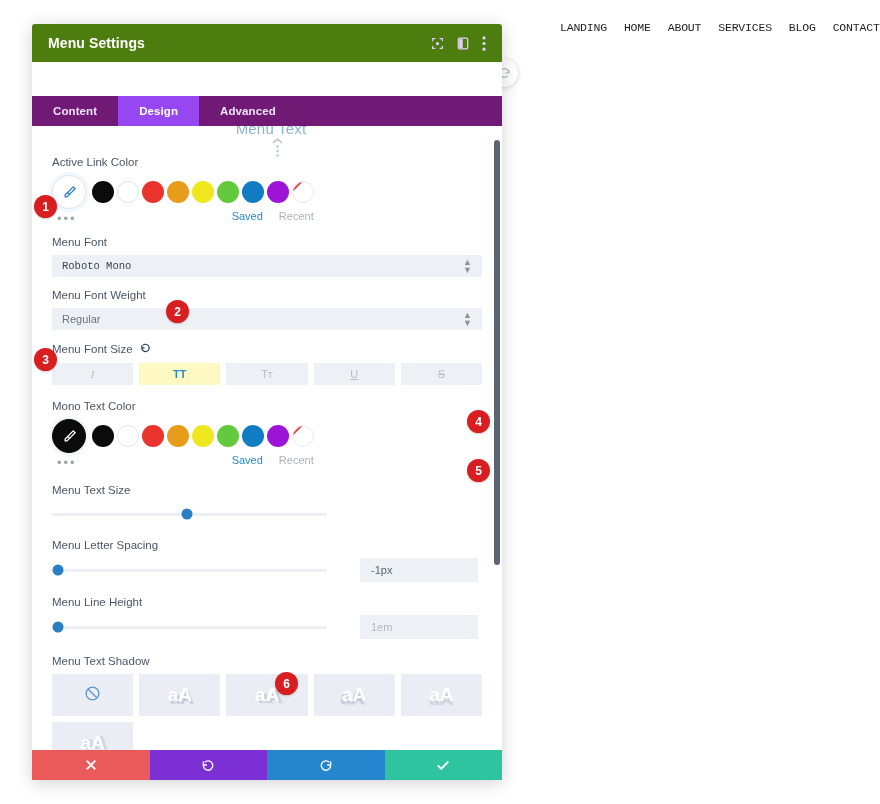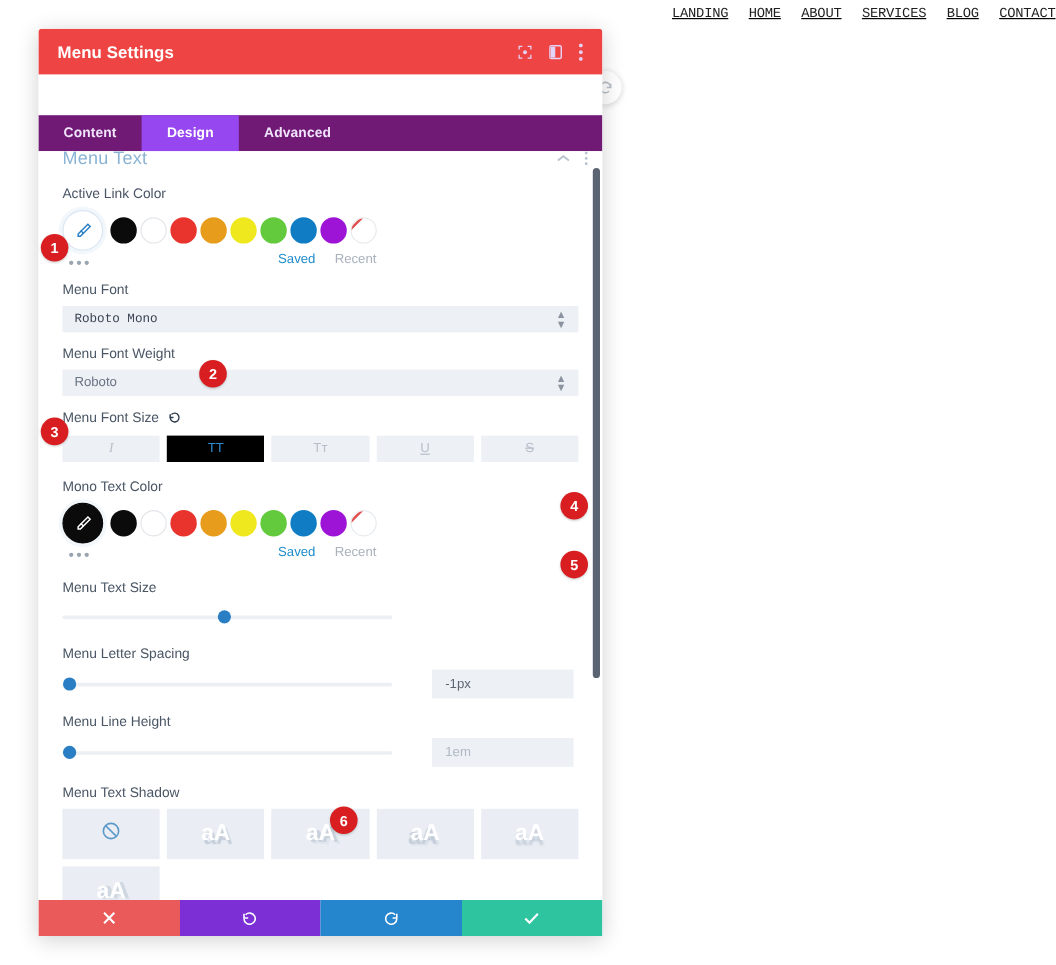--- a/index.html
+++ b/index.html
@@ -7,22 +7,22 @@
     margin: 0; padding: 0;
     width: 880px; height: 804px;
     background: #ffffff;
     font-family: "Liberation Sans", sans-serif;
     overflow: hidden;
   }
   #root { position: relative; width: 880px; height: 804px; background:#fff; }
 
   
   .site-nav {
-    position: absolute; top: 5px; left: 560px;
-    display: flex; gap: 17px; align-items: center; text-decoration: underline;
+    position: absolute; top: 21px; left: 560px;
+    display: flex; gap: 17px; align-items: center;
   }
   .site-nav a {
     font-family: "Liberation Mono", monospace;
     font-size: 11.5px; letter-spacing: -0.2px;
     color: #1f1f1f; text-decoration: none;
     text-transform: uppercase; font-weight: 400;
   }
 
   
   .round-btn {
@@ -36,21 +36,21 @@
   
   .modal {
     position: absolute; left: 32px; top: 24px;
     width: 470px; height: 756px;
     background: #fff;
     box-shadow: 0 3px 18px rgba(0,0,0,.18);
     z-index: 5; display: flex; flex-direction: column;
     border-radius: 3px 3px 0 0; overflow: hidden;
   }
   .modal-header {
-    height: 38px; background: #ef4444;
+    height: 38px; background: #4d7c0f;
     display: flex; align-items: center; padding: 0 12px 0 16px;
     flex: 0 0 auto;
   }
   .modal-title {
     color: #fff; font-size: 14px; font-weight: bold; letter-spacing: .1px;
     flex: 1;
   }
   .hdr-icons { display: flex; align-items: center; gap: 13px; padding-right: 4px; }
   .hdr-icons > div { color: #e4d3f7; display: flex; align-items: center; cursor: pointer; }
 
@@ -65,21 +65,21 @@
   .tab.active { background: #9747f0; color: #ffffff; }
 
   .modal-body {
     flex: 1 1 auto; position: relative; overflow: hidden; background: #fff;
   }
   .scroll-inner { position: absolute; inset: 0; padding: 0 0 0 0; }
 
   
   .section-head {
     display: flex; align-items: center; padding: 0 12px 0 20px;
-    height: 24px; margin-top: -6px;
+    height: 24px; margin-top: -6px; flex-direction: column;
   }
   .section-head .st {
     flex: 1; color: #8ab3d4; font-size: 15px; letter-spacing: .2px;
   }
   .section-head .sico { color: #b9c3cf; font-size: 11px; margin-left: 12px; display:flex; }
 
   .field { padding: 0 20px; margin-top: 12px; }
   .flabel {
     font-size: 11.5px; color: #4a5665; margin-bottom: 7px; display: flex;
     align-items: center; gap: 7px;
@@ -126,21 +126,21 @@
   .sel .mono { font-family: "Liberation Mono", monospace; color: #3b4452; font-size: 10.5px; }
   .sel .arrows { color: #8a939f; font-size: 9px; line-height: 8px; text-align: center; }
 
   
   .btngroup { display: flex; gap: 6px; }
   .sbtn {
     flex: 1; height: 22px; background: #edf0f5; display: flex;
     align-items: center; justify-content: center; color: #b7bfca; font-size: 11px;
     cursor: pointer;
   }
-  .sbtn.active { color: #2e8bd0; font-weight: normal; background: #000000; }
+  .sbtn.active { color: #2e8bd0; font-weight: bold; background: #fef9c3; }
 
   
   .sliderrow { display: flex; align-items: center; gap: 0; }
   .slider { position: relative; height: 22px; display: flex; align-items: center; flex: 0 0 275px; cursor: pointer;}
   .track { height: 3px; background: #eceff3; width: 100%; border-radius: 2px; }
   .knob {
     position: absolute; width: 11px; height: 11px; border-radius: 50%;
     background: #2a7fc4; top: 50%; transform: translate(-50%,-50%);
   }
   .numbox {
@@ -298,21 +298,21 @@
           <div class="flabel">Menu Font</div>
           <div class="sel">
             <span class="val mono">Roboto  Mono</span>
             <span class="arrows">▲<br>▼</span>
           </div>
         </div>
 
         <div class="field">
           <div class="flabel">Menu Font Weight</div>
           <div class="sel">
-            <span class="val">Roboto</span>
+            <span class="val">Regular</span>
             <span class="arrows">▲<br>▼</span>
           </div>
         </div>
 
         <div class="field">
           <div class="flabel">
             <span>Menu Font Size</span>
             <span class="reset-ico">
               <svg width="11" height="11" viewBox="0 0 24 24" fill="none" stroke="#2d3e50" stroke-width="2.6">
                 <path d="M4 13a8 8 0 1 0 2.3-5.7"></path>

